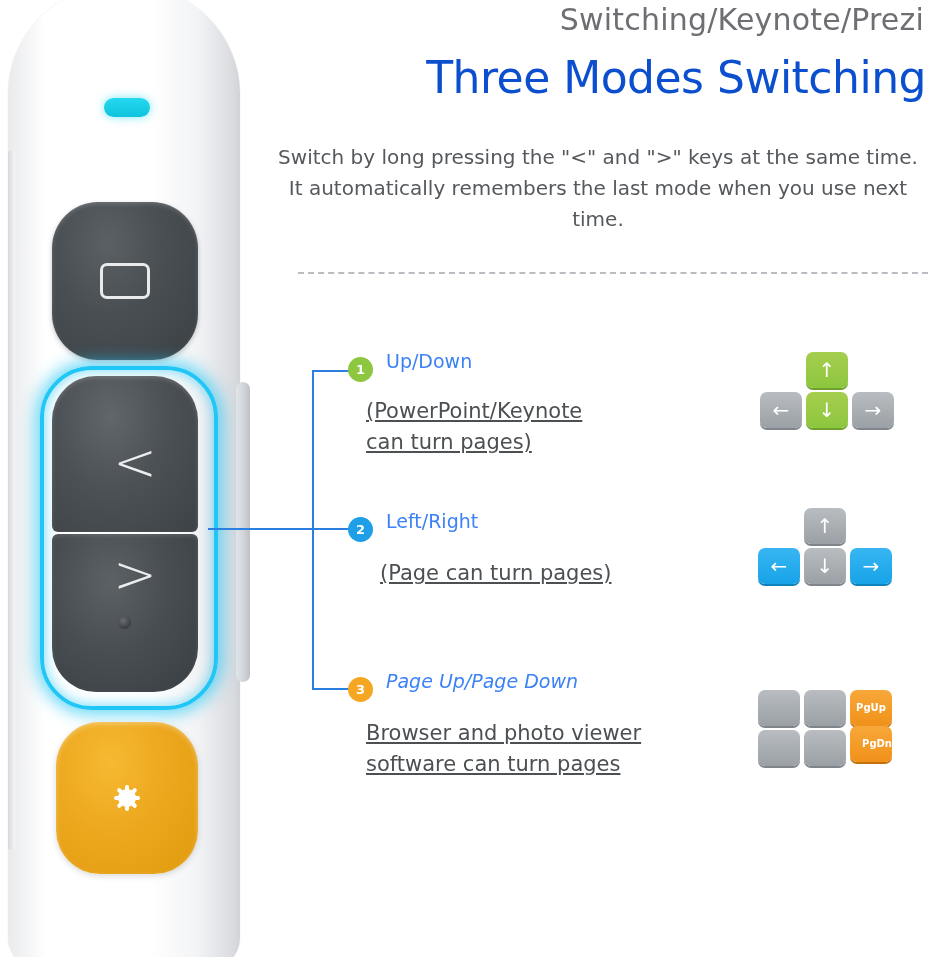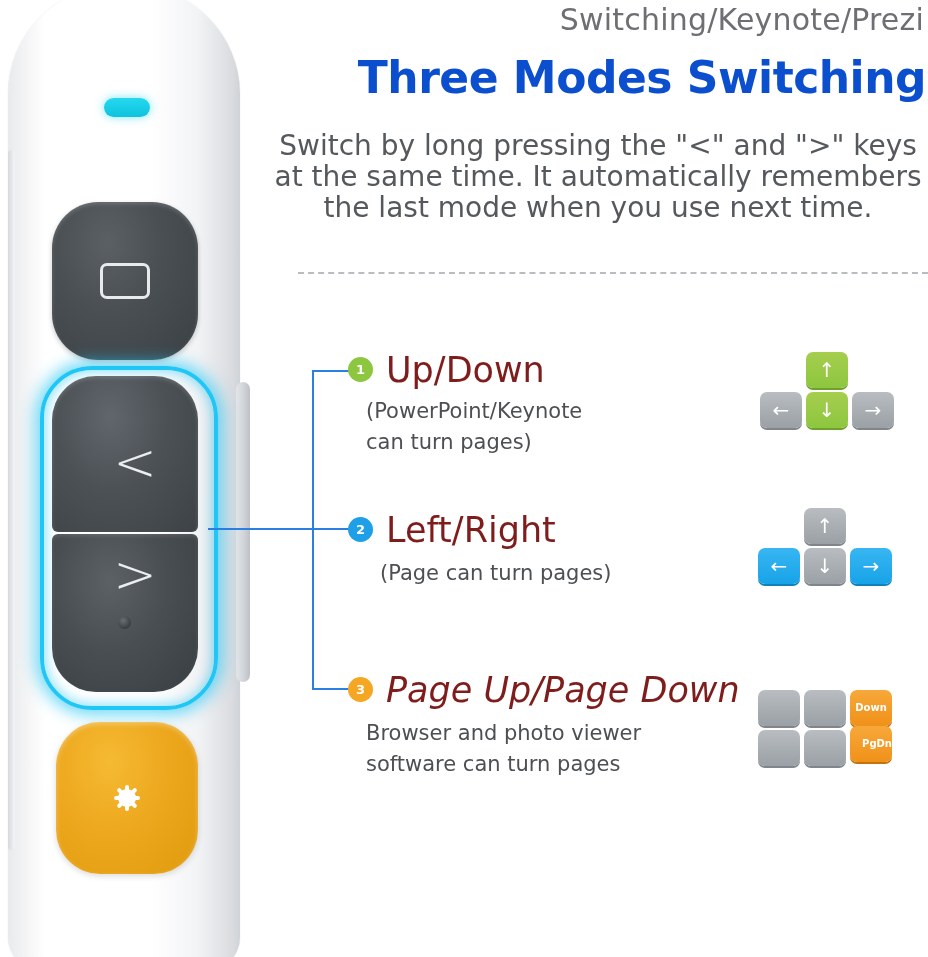--- a/index.html
+++ b/index.html
@@ -188,32 +188,32 @@
     font-size: 30px;
     color: #6d6f73;
     letter-spacing: 0.2px;
     white-space: nowrap;
   }
   .headline {
     position: absolute;
     right: 2px;
     top: 52px;
     font-size: 44px;
-    font-weight: bold;
+    font-weight: normal;
     color: #0b4fcf;
     letter-spacing: -0.5px;
     white-space: nowrap;
   }
   .subtext {
     position: absolute;
     right: 4px;
-    top: 130px;
+    top: 142px;
     width: 652px;
     text-align: center;
-    font-size: 28px;
+    font-size: 20px;
     line-height: 31px;
     color: #55585c;
   }
   .divider {
     position: absolute;
     left: 28px;
     top: 272px;
     width: 630px;
     border-top: 2px dashed #b9bcc0;
   }
@@ -238,29 +238,30 @@
     font-size: 13px;
     font-weight: bold;
     text-align: center;
     line-height: 25px;
   }
   .badge-1 { background: #8dc63f; }
   .badge-2 { background: #1f9fe8; }
   .badge-3 { background: #f5a623; }
   .item-title {
     position: absolute;
-    font-size: 35px;
-    color: #7f1d1d;
+    font-size: 19px;
+    color: #3b82f6;
     white-space: nowrap;
   }
   .item-desc {
     position: absolute;
     font-size: 21px;
     line-height: 31px;
     color: #4d5053;
+    text-decoration: underline;
   }
 
   
   .keys { position: absolute; }
   .key {
     position: absolute;
     width: 42px;
     height: 36px;
     border-radius: 7px;
     background: linear-gradient(to bottom, #b9bdc1, #9aa0a5);
@@ -373,21 +374,21 @@
     <div class="item-desc" style="left:96px; top:718px; width:380px; white-space:pre-line;">Browser and photo viewer
 software can turn pages</div>
     <div class="keys" style="left:488px; top:690px;">
       <div class="key" style="left:0; top:0;">
           <span class="glyph"></span>
         </div>
       <div class="key" style="left:46px; top:0;">
           <span class="glyph"></span>
         </div>
       <div class="key orange" style="left:92px; top:0;">
-          <span class="glyph">Down</span>
+          <span class="glyph">PgUp</span>
         </div>
       <div class="key" style="left:0; top:40px;">
           <span class="glyph"></span>
         </div>
       <div class="key" style="left:46px; top:40px;">
           <span class="glyph"></span>
         </div>
       <div class="key orange" style="left:92px; top:36px;text-align:right;">
           <span class="glyph">PgDn</span>
         </div>

